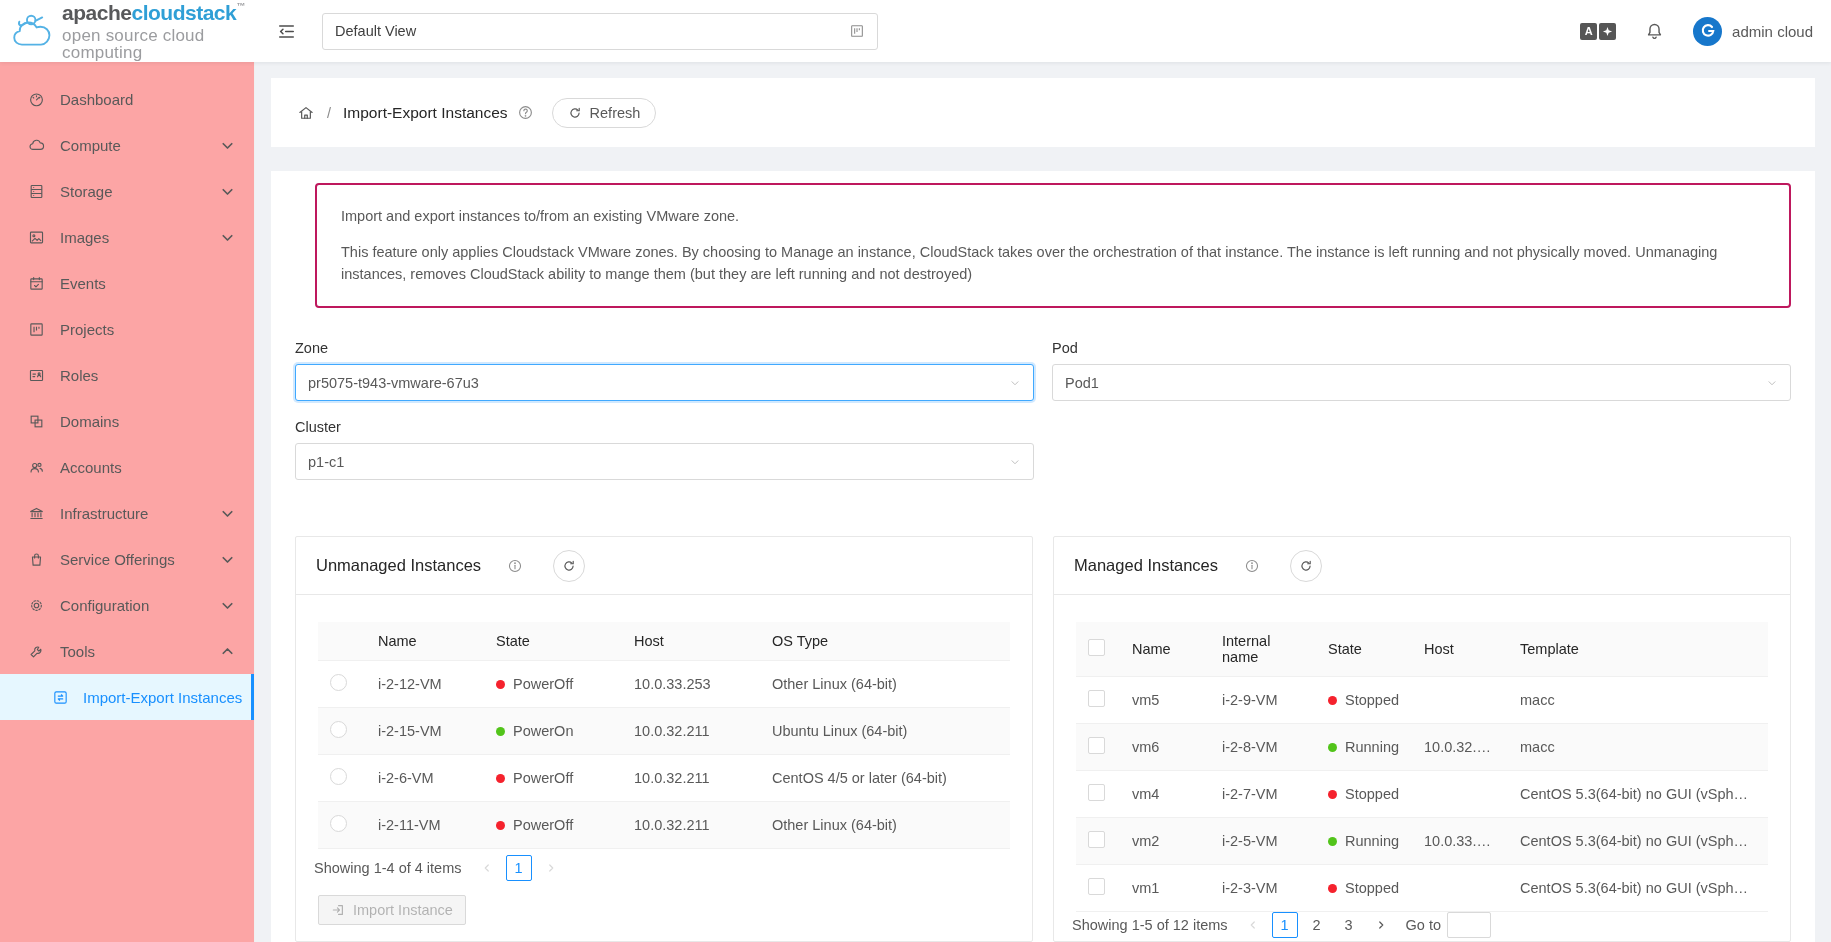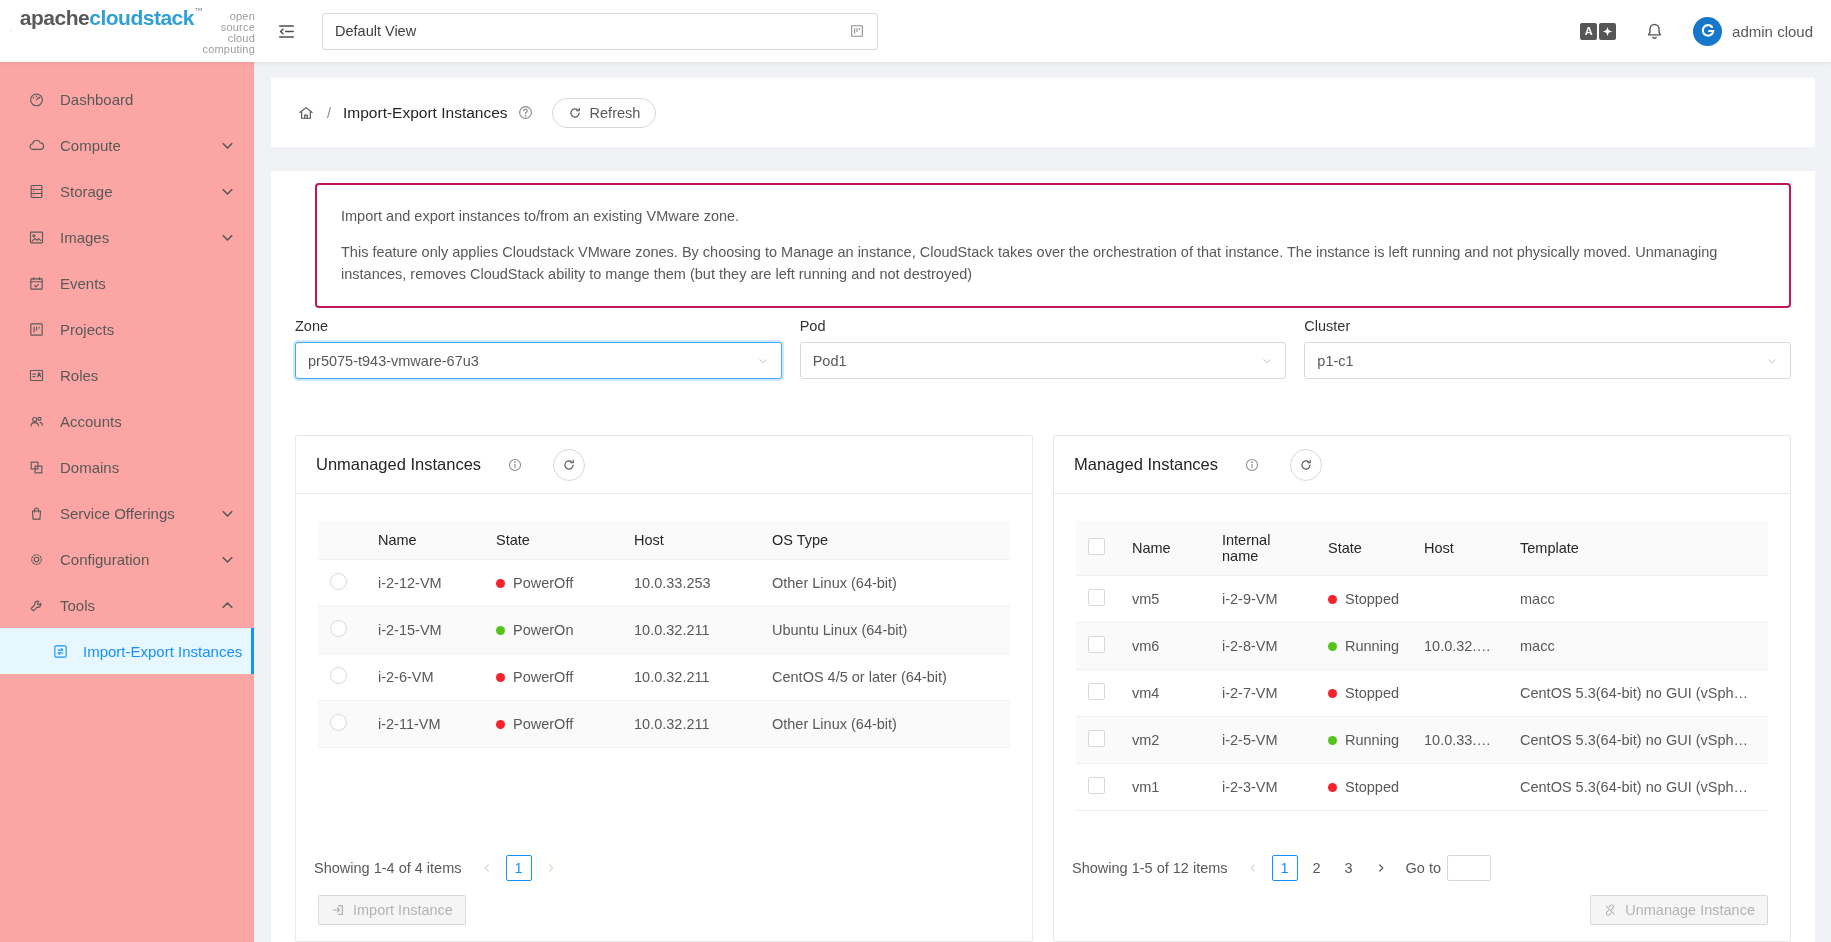--- a/index.html
+++ b/index.html
@@ -4,24 +4,24 @@
 <style>
   * { margin:0; padding:0; box-sizing:border-box; }
   html,body { width:1831px; height:942px; overflow:hidden;
     font-family:"Liberation Sans","DejaVu Sans",sans-serif; background:#f0f2f5; color:#595959; }
   svg { display:block; }
 
   
   .topbar { height:62px; background:#fff; display:flex; align-items:center;
     box-shadow:0 1px 4px rgba(0,21,41,.08); position:relative; z-index:5; }
   .logo-area { width:255px; display:flex; align-items:center; gap:8px; padding-left:10px; flex:0 0 auto; }
-  .logo-text { display:flex; flex-direction:row; line-height:1; }
+  .logo-text { display:flex; flex-direction:column; line-height:1; }
   .logo-line1 { font-size:21px; font-weight:bold; letter-spacing:-0.5px; }
   .logo-a { color:#58595b; } .logo-b { color:#2f9fd6; } .logo-tm { font-size:9px; color:#9a9b9e; vertical-align:top; }
-  .logo-tagline { font-size:11px; color:#9b9c9f; margin-top:4px; letter-spacing:.2px; text-align:right; }
+  .logo-tagline { font-size:17px; color:#9b9c9f; margin-top:4px; letter-spacing:.2px; }
   .fold-btn { margin-left:22px; color:#4d4d4d; cursor:pointer; }
   .view-box { margin-left:26px; width:556px; height:37px; border:1px solid #d9d9d9; border-radius:3px;
     display:flex; align-items:center; padding:0 12px; font-size:14.5px; color:#404040; background:#fff; }
   .view-box .spacer { flex:1; }
   .top-right { margin-left:auto; display:flex; align-items:center; gap:28px; padding-right:18px; }
   .translate-ic { display:flex; gap:2px; }
   .translate-ic .tbox { width:17px; height:17px; background:#565656; color:#fff; border-radius:2px;
     display:flex; align-items:center; justify-content:center; font-size:11px; font-weight:bold; }
   .bell { color:#595959; }
   .userblock { display:flex; align-items:center; gap:10px; }
@@ -51,21 +51,21 @@
   .refresh-btn { margin-left:18px; height:30px; border:1px solid #d9d9d9; border-radius:15px; background:#fff;
     display:inline-flex; align-items:center; gap:8px; padding:0 15px; font-size:14.5px; color:#595959; cursor:pointer; }
 
   
   .main-card { background:#fff; margin-top:24px; flex:1; min-height:0; padding:12px 24px 0 24px;
     display:flex; flex-direction:column; }
   .desc-box { border:2px solid #be185d; border-radius:4px; padding:21px 24px; margin-left:20px;
     font-size:14.5px; color:#595959; line-height:1.5; }
   .desc-box p + p { margin-top:14px; }
 
-  .filters { display:grid; grid-template-columns:1fr 1fr 1fr; gap:18px; margin-top:10px; }
+  .filters { display:grid; grid-template-columns:1fr 1fr; gap:18px; margin-top:32px; }
   .f-label { font-size:14.5px; color:#333; margin-bottom:8px; }
   .select { height:37px; border:1px solid #d9d9d9; border-radius:3px; background:#fff; display:flex;
     align-items:center; padding:0 12px; font-size:14.5px; color:#595959; cursor:pointer; }
   .select .spacer { flex:1; }
   .select .caret { color:#bfbfbf; }
   .select.focused { border-color:#40a9ff; box-shadow:0 0 0 2px rgba(24,144,255,.2); }
 
   .panels { display:flex; gap:20px; margin-top:56px; flex:1; min-height:0; }
   .panel { flex:1; border:1px solid #e8e8e8; border-radius:2px; background:#fff; display:flex; flex-direction:column; min-height:0; }
   .panel-head { height:58px; flex:0 0 auto; border-bottom:1px solid #e8e8e8; display:flex; align-items:center; gap:26px; padding:0 20px; }
@@ -224,34 +224,46 @@
     </div>
     <div class="nav-item">
       <svg viewBox="0 0 24 24" fill="none" stroke="currentColor" stroke-width="1.6" stroke-linecap="round">
           <rect x="3.5" y="5" width="17" height="14" rx="1"></rect>
           <path d="M7 10h3.5M7 13.5h2.5M13.5 13.8c0-1.2 1-2 2.2-2s2.2.8 2.2 2"></path>
           <circle cx="15.7" cy="9.6" r="1.4"></circle>
         </svg>
       <span>Roles</span>
     </div>
     <div class="nav-item">
+      <svg viewBox="0 0 24 24" fill="none" stroke="currentColor" stroke-width="1.6">
+          <rect x="4.5" y="4.5" width="9.5" height="9.5"></rect>
+          <rect x="10" y="10" width="9.5" height="9.5"></rect>
+        </svg>
+      <span>Domains</span>
+    </div>
+    <div class="nav-item">
       <svg viewBox="0 0 24 24" fill="none" stroke="currentColor" stroke-width="1.6" stroke-linecap="round">
           <circle cx="9.5" cy="9.3" r="2.9"></circle>
           <path d="M4.3 18.2c0-2.9 2.3-4.7 5.2-4.7s5.2 1.8 5.2 4.7"></path>
           <circle cx="16.2" cy="8.3" r="2.2"></circle>
           <path d="M17 13.3c1.9.4 3.2 1.9 3.2 4"></path>
         </svg>
       <span>Accounts</span>
     </div>
     <div class="nav-item">
-      <svg viewBox="0 0 24 24" fill="none" stroke="currentColor" stroke-width="1.6">
-          <rect x="4.5" y="4.5" width="9.5" height="9.5"></rect>
-          <rect x="10" y="10" width="9.5" height="9.5"></rect>
-        </svg>
-      <span>Domains</span>
+      <svg viewBox="0 0 24 24" fill="none" stroke="currentColor" stroke-width="1.6" stroke-linecap="round" stroke-linejoin="round">
+          <path d="M3.8 9.3L12 4.8l8.2 4.5z"></path>
+          <path d="M5.8 11.5v5M9.9 11.5v5M14.1 11.5v5M18.2 11.5v5M4 19h16"></path>
+        </svg>
+      <span>Infrastructure</span>
+      <span class="chev">
+          <svg width="11" height="11" viewBox="0 0 24 24" fill="none" stroke="currentColor" stroke-width="2.4" stroke-linecap="round" stroke-linejoin="round">
+            <path d="M6 9.5l6 6 6-6"></path>
+          </svg>
+        </span>
     </div>
     <div class="nav-item">
       <svg viewBox="0 0 24 24" fill="none" stroke="currentColor" stroke-width="1.6" stroke-linejoin="round">
           <path d="M6.3 8.5h11.4l-.9 11.5H7.2z"></path>
           <path d="M9.3 10.5V7a2.7 2.7 0 015.4 0v3.5"></path>
         </svg>
       <span>Service Offerings</span>
       <span class="chev">
           <svg width="11" height="11" viewBox="0 0 24 24" fill="none" stroke="currentColor" stroke-width="2.4" stroke-linecap="round" stroke-linejoin="round">
             <path d="M6 9.5l6 6 6-6"></path>

